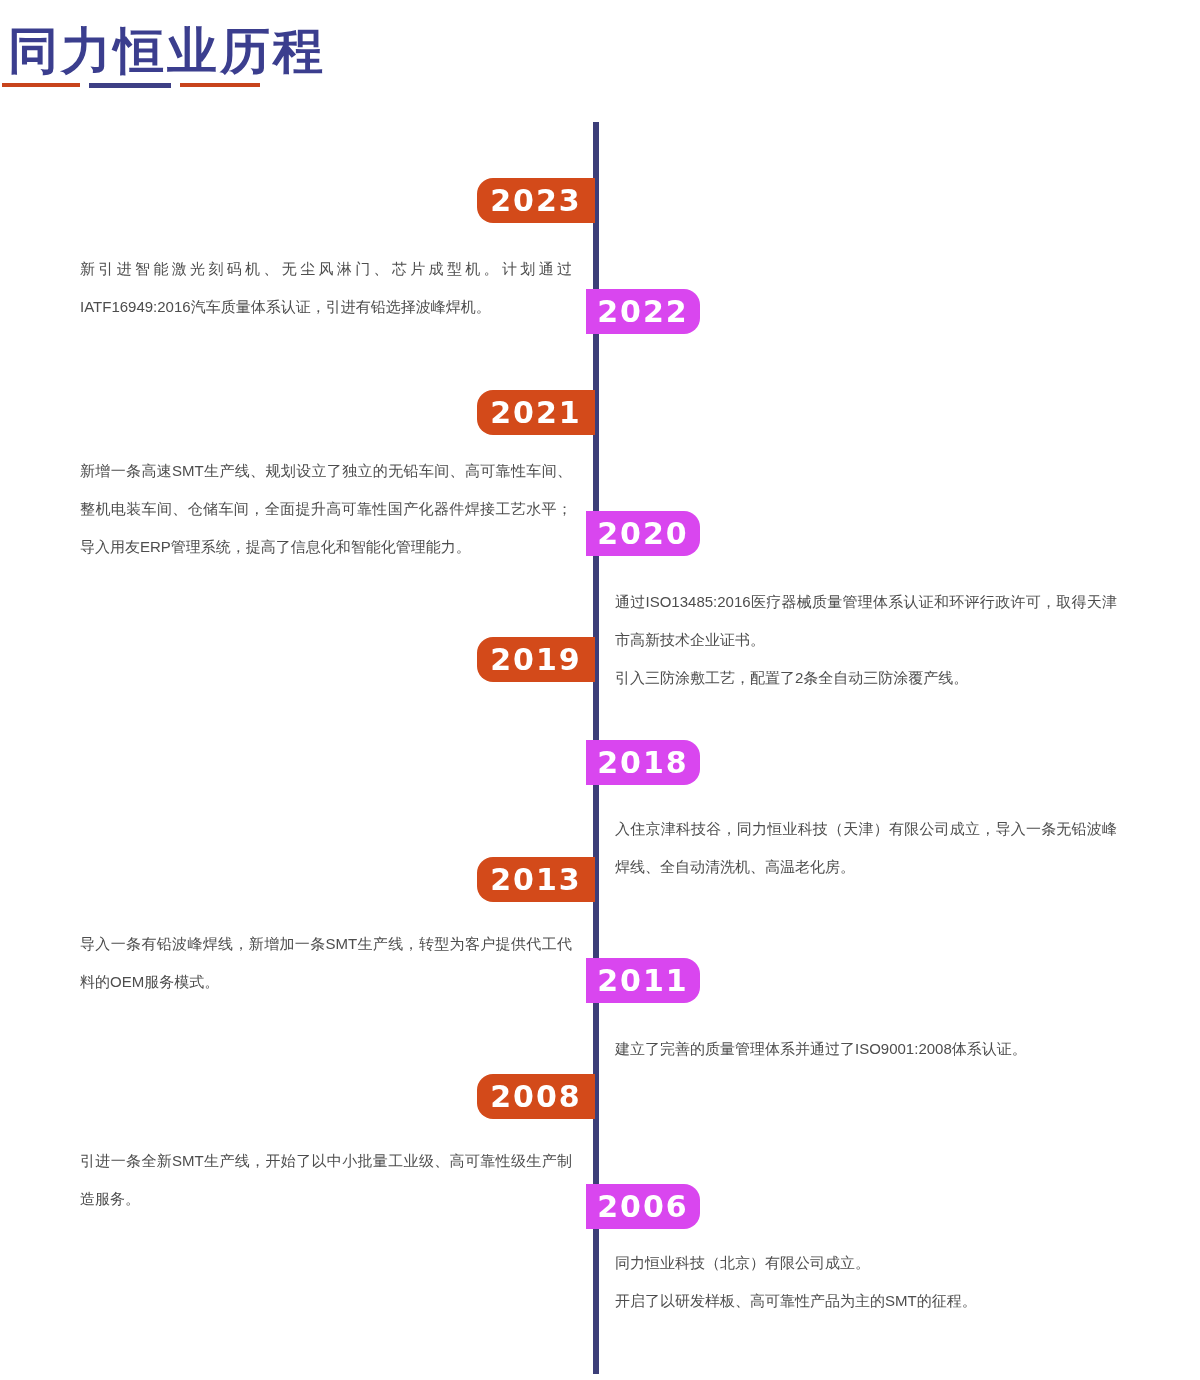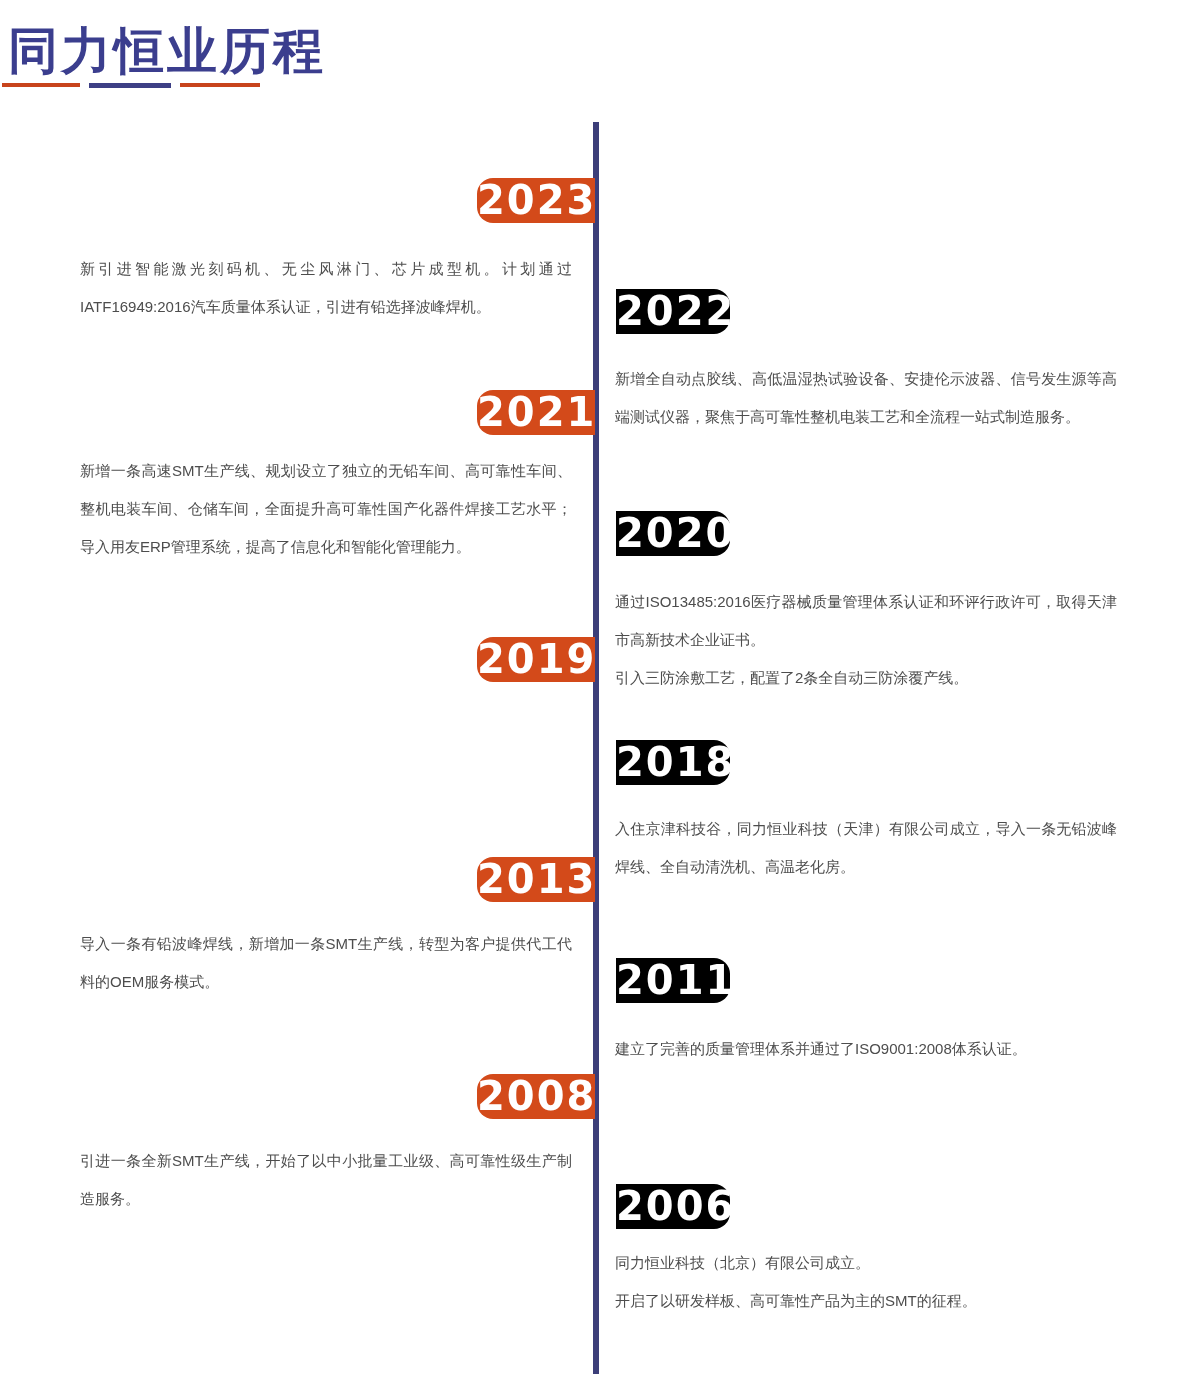--- a/index.html
+++ b/index.html
@@ -39,35 +39,35 @@
     background: #3c3e79;
   }
 
   
   .badge {
     position: absolute;
     height: 45px;
     line-height: 45px;
     text-align: center;
     color: #ffffff;
-    font-size: 40px;
+    font-size: 30px;
     font-weight: 700;
     letter-spacing: 2px;
     font-family: "DejaVu Sans", "Liberation Sans", sans-serif;
   }
   .badge.left {
     left: 477px;
     width: 118px;
     background: #d34a1a;
     border-radius: 16px 0 0 16px;
   }
   .badge.right {
-    left: 616px;
+    left: 586px;
     width: 114px;
-    background: #000000;
+    background: #d946ef;
     border-radius: 0 16px 16px 0;
   }
 
   
   .desc {
     position: absolute;
     margin: 0;
     font-size: 15px;
     line-height: 38px;
     color: #4d4d4d;
@@ -86,21 +86,20 @@
   <span class="bar b1"></span>
   <span class="bar b2"></span>
   <span class="bar b3"></span>
 
   <div class="axis"></div>
 
   <div class="badge left" style="top:178px">2023</div>
   <p class="desc left" style="top:250px">新引进智能激光刻码机、无尘风淋门、芯片成型机。计划通过IATF16949:2016汽车质量体系认证，引进有铅选择波峰焊机。</p>
 
   <div class="badge right" style="top:289px">2022</div>
-  <p class="desc right" style="top:360px">新增全自动点胶线、高低温湿热试验设备、安捷伦示波器、信号发生源等高端测试仪器，聚焦于高可靠性整机电装工艺和全流程一站式制造服务。</p>
 
   <div class="badge left" style="top:390px">2021</div>
   <p class="desc left" style="top:452px">新增一条高速SMT生产线、规划设立了独立的无铅车间、高可靠性车间、整机电装车间、仓储车间，全面提升高可靠性国产化器件焊接工艺水平；导入用友ERP管理系统，提高了信息化和智能化管理能力。</p>
 
   <div class="badge right" style="top:511px">2020</div>
   <p class="desc right" style="top:583px">通过ISO13485:2016医疗器械质量管理体系认证和环评行政许可，取得天津市高新技术企业证书。
 引入三防涂敷工艺，配置了2条全自动三防涂覆产线。</p>
 
   <div class="badge left" style="top:637px">2019</div>
 

